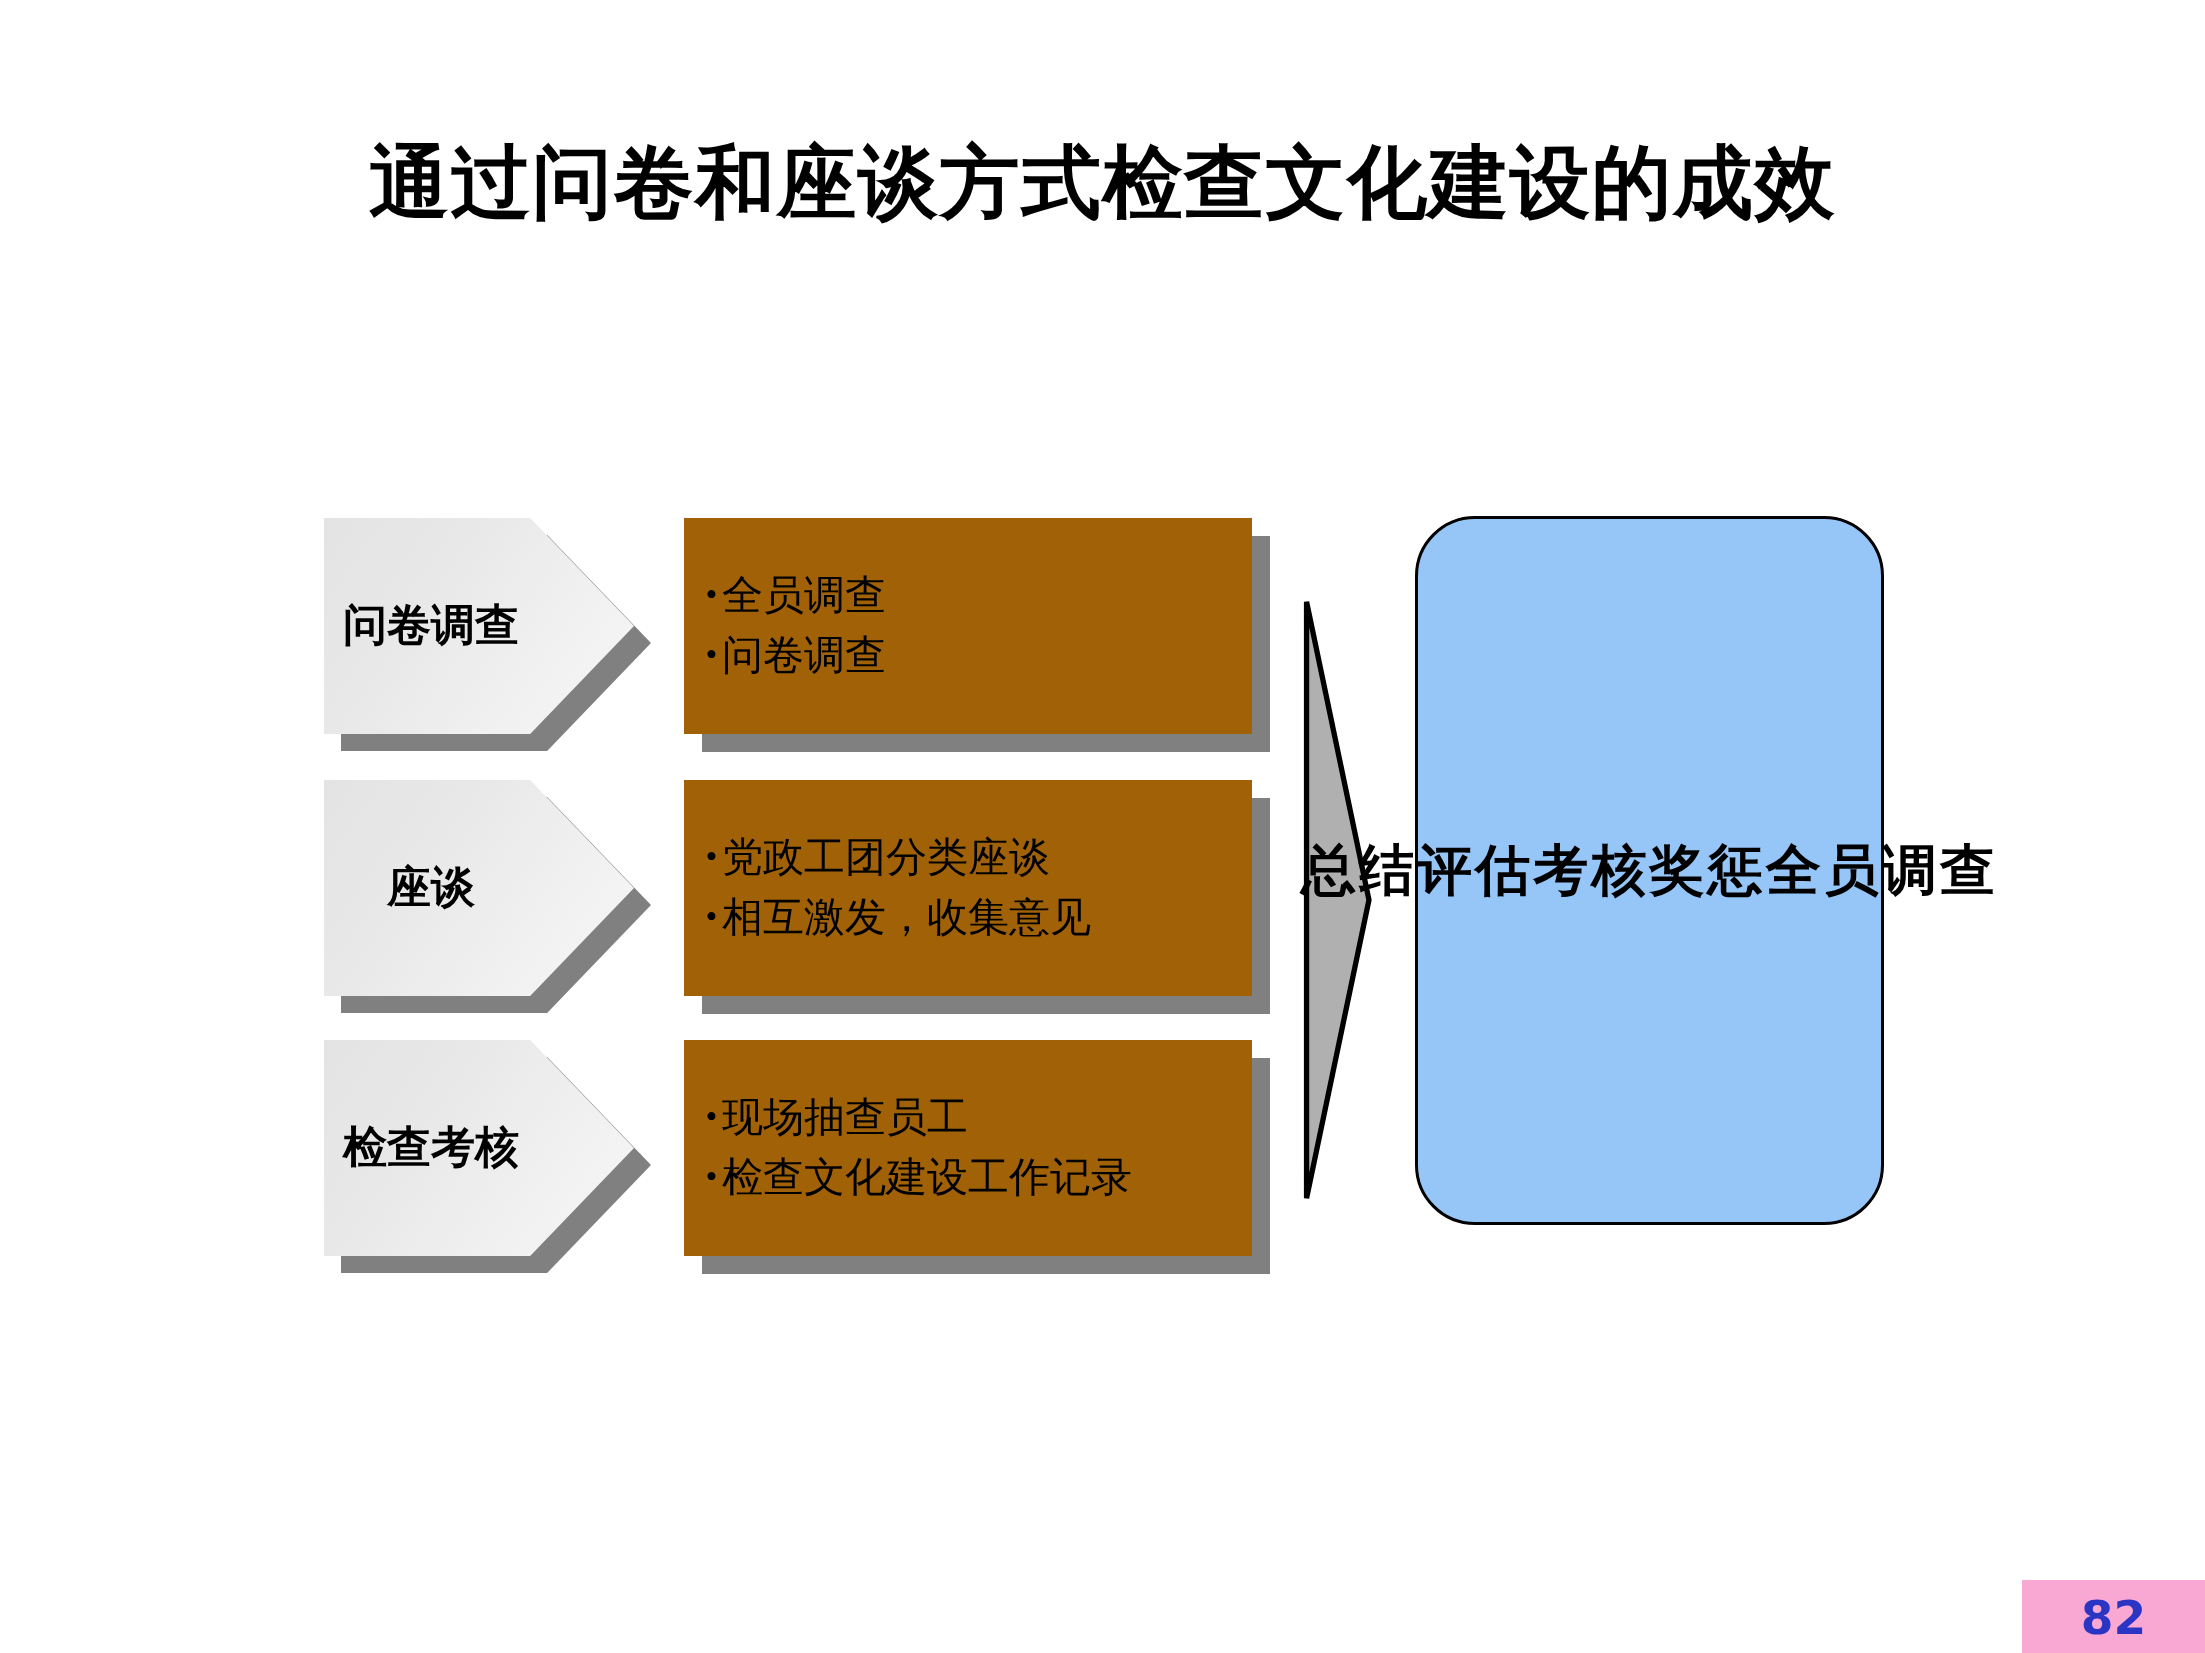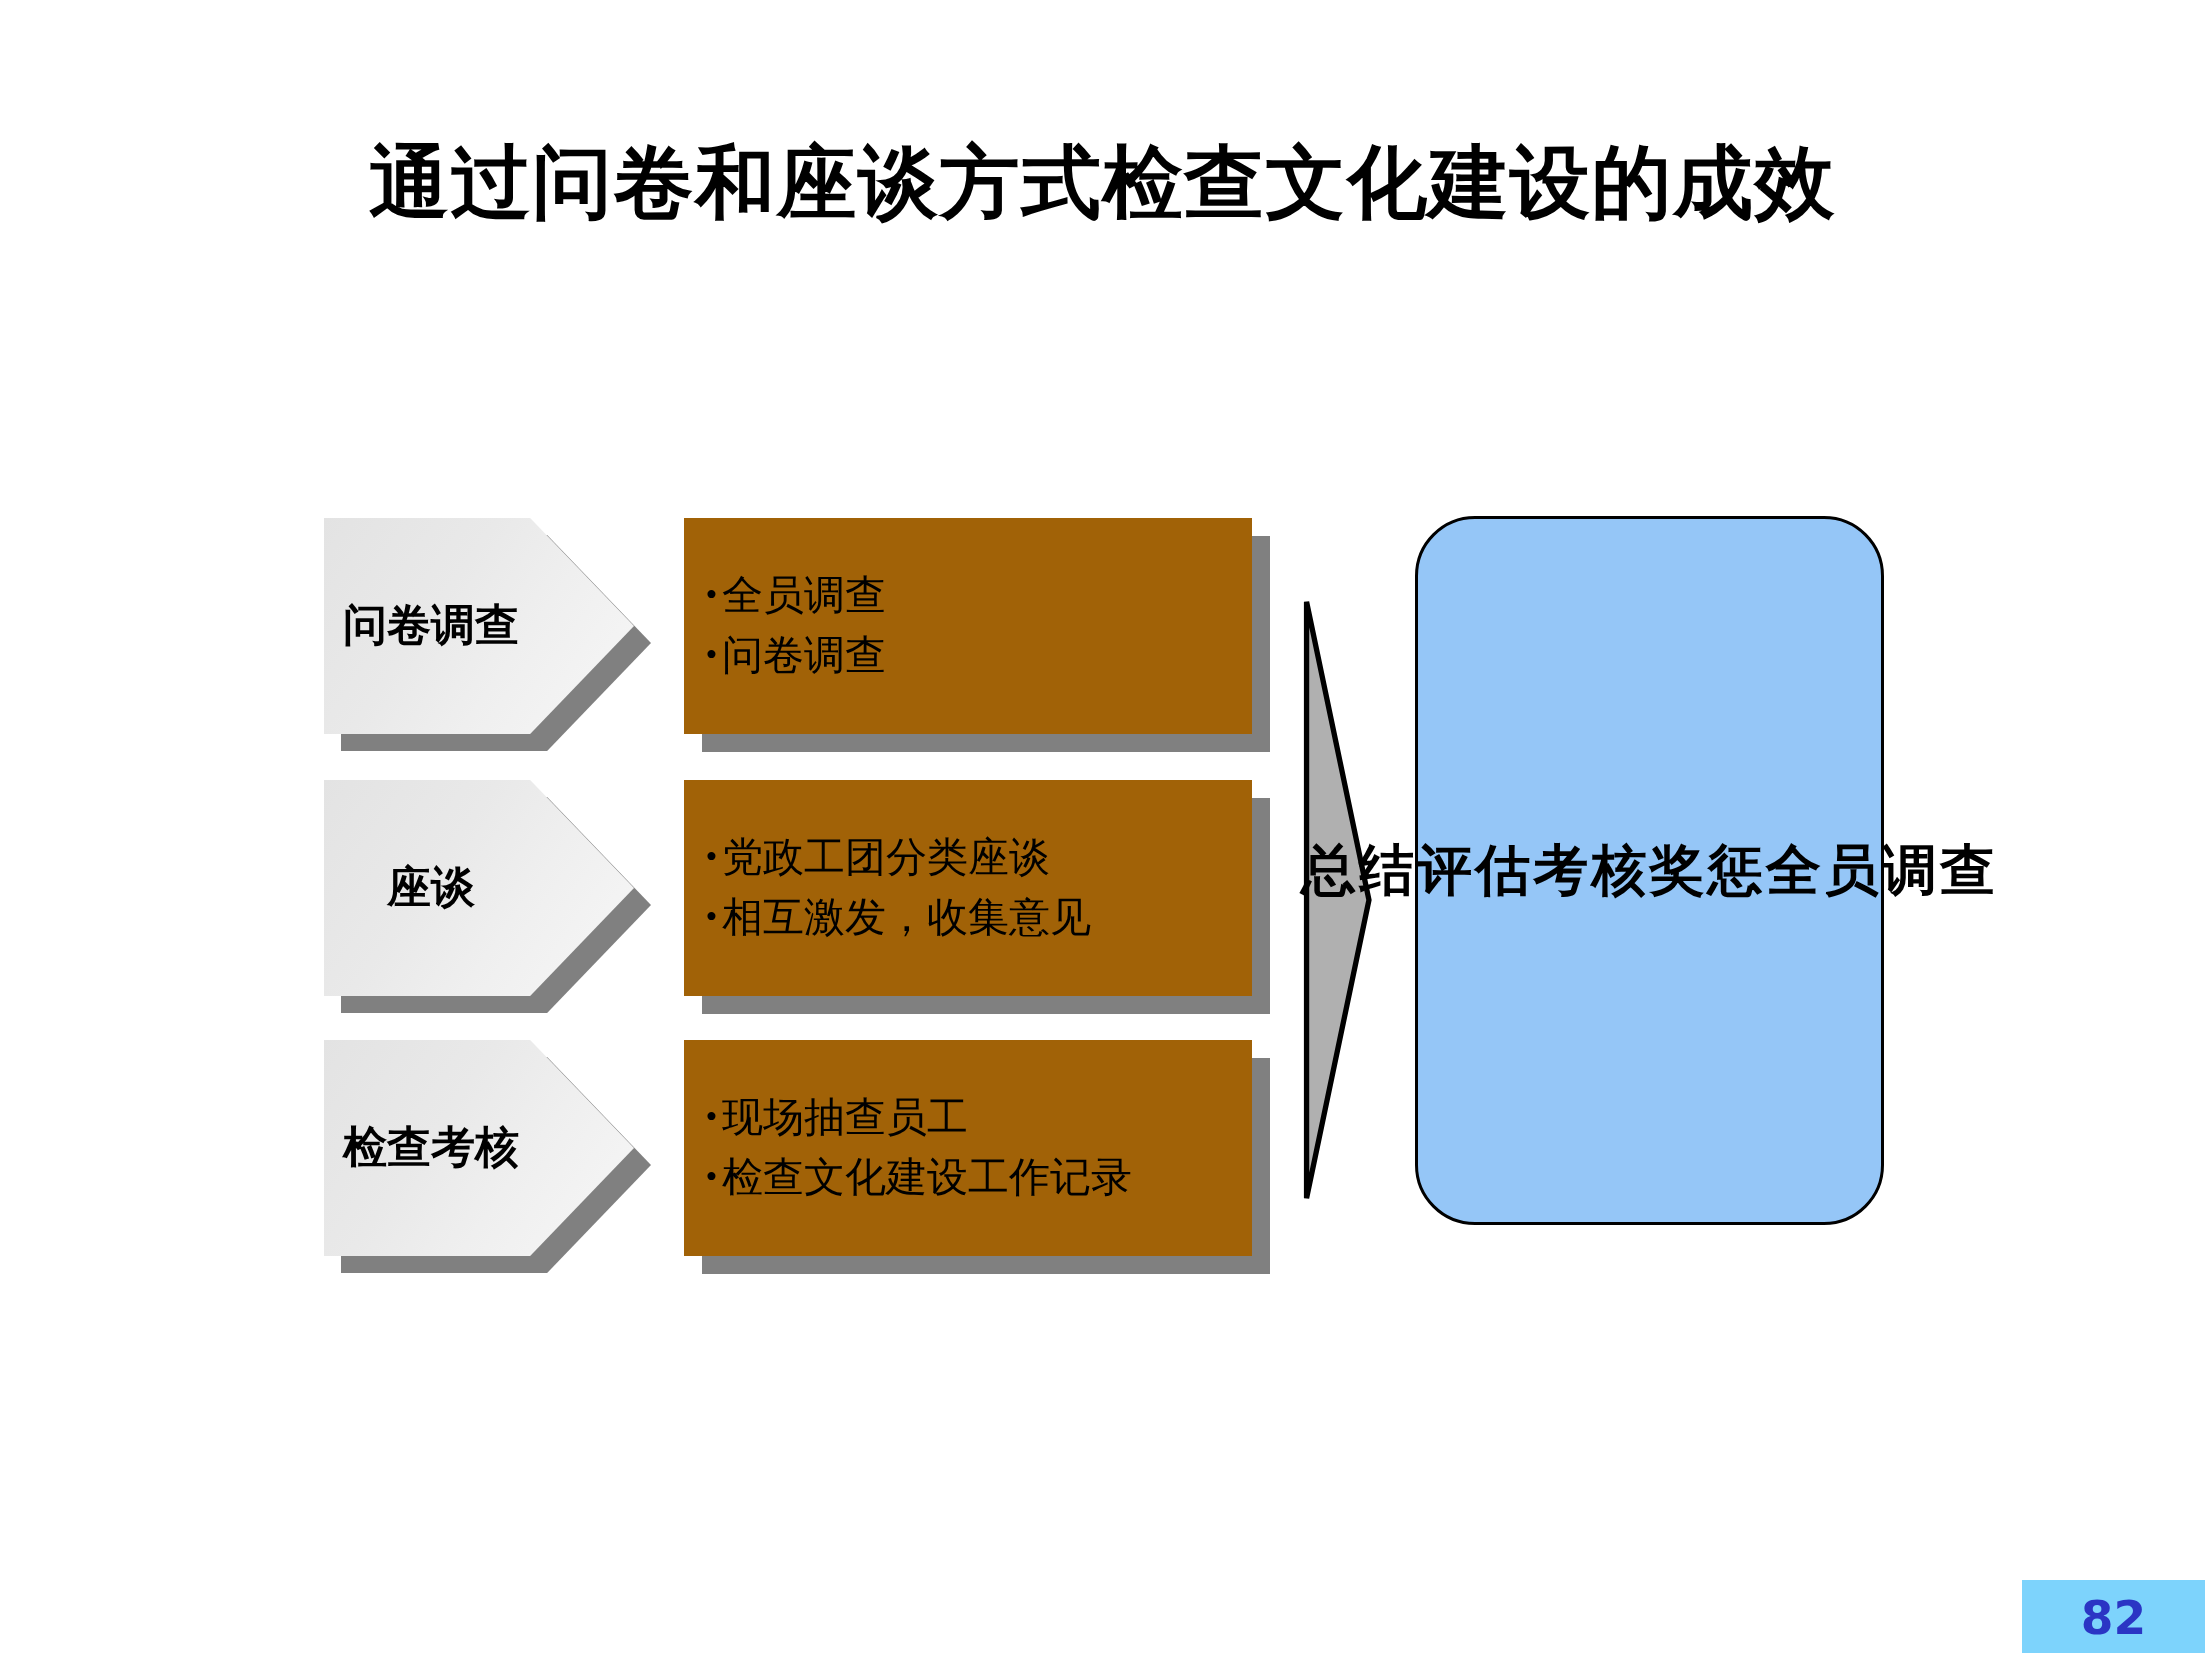--- a/index.html
+++ b/index.html
@@ -174,21 +174,21 @@
     white-space: nowrap;
   }
 
   
   .page-badge {
     position: absolute;
     left: 2022px;
     top: 1580px;
     width: 183px;
     height: 74px;
-    background: #7dd3fc;
+    background: #f9a8d4;
     display: flex;
     align-items: center;
     justify-content: center;
   }
   .page-number {
     font-family: "DejaVu Sans", "Liberation Sans", sans-serif;
     font-weight: bold;
     font-size: 47px;
     color: #2b35c4;
     line-height: 1;

